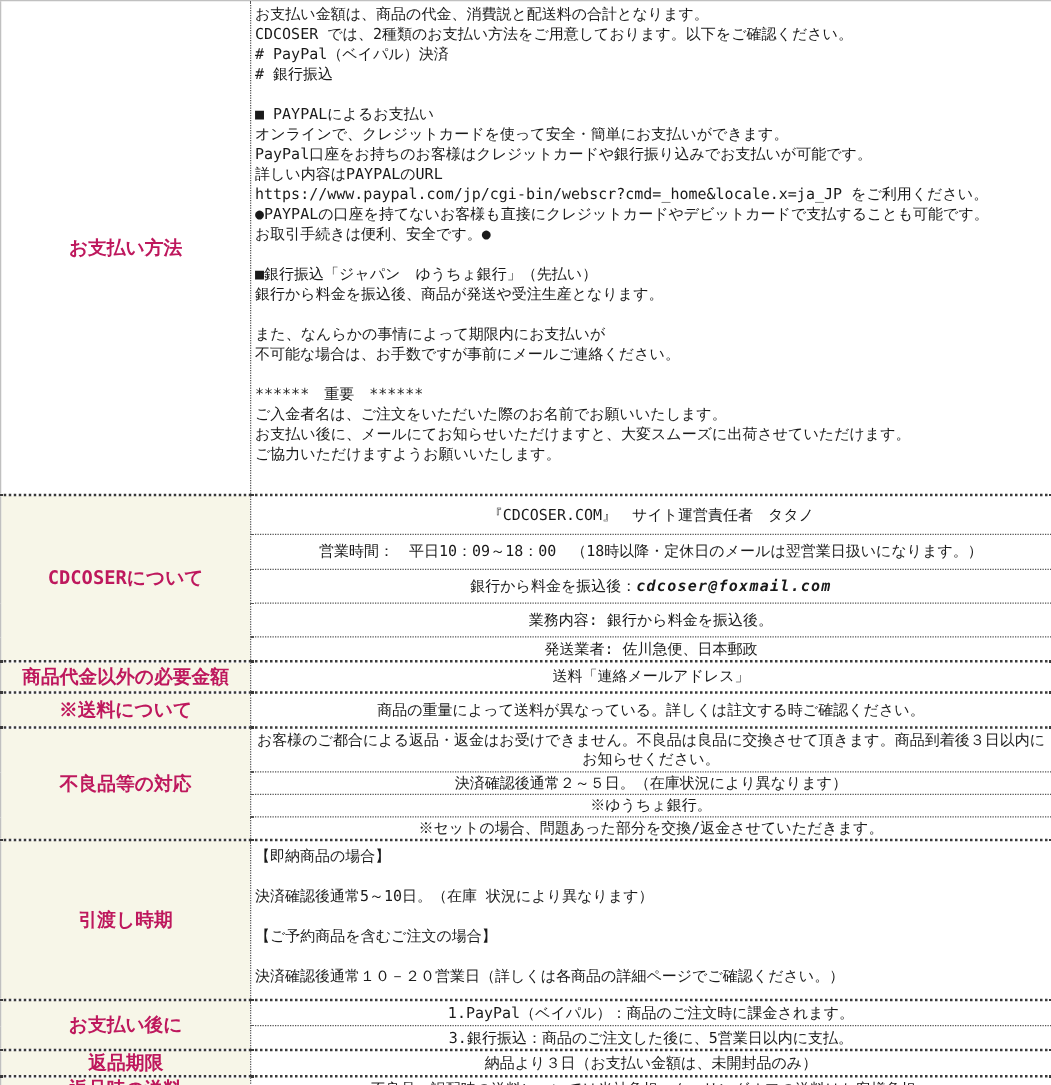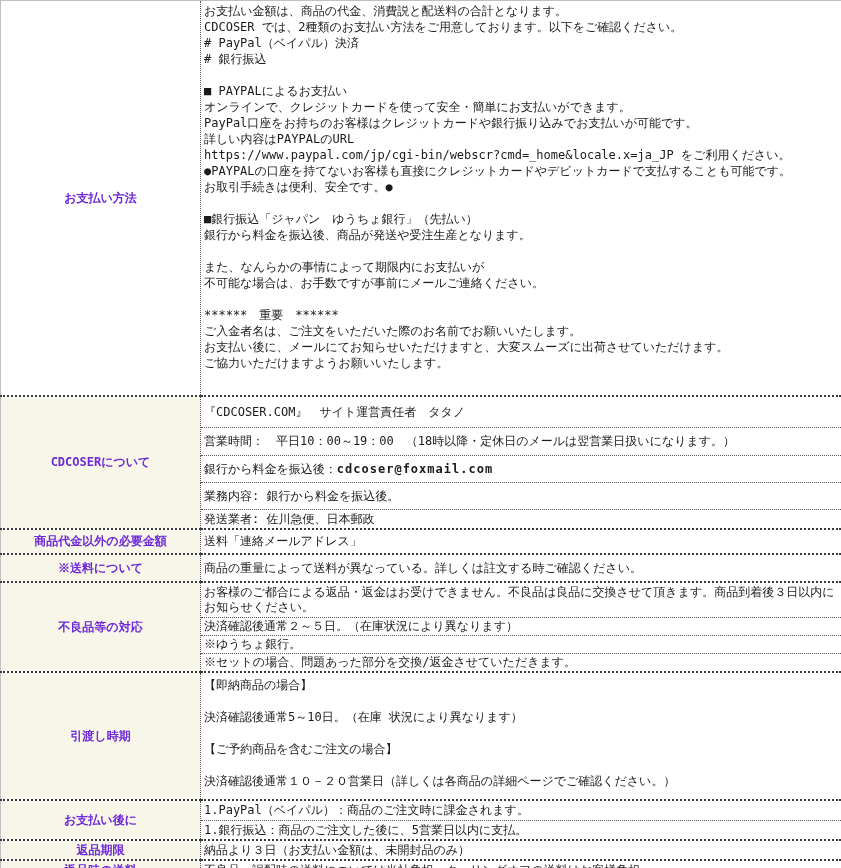--- a/index.html
+++ b/index.html
@@ -16,41 +16,42 @@
     border-left: 1px solid #c0c0c0;
     border-right: 2px solid #000000;
     border-bottom: 3px solid #000000;
   }
   th, td { border: 1px dotted #555555; overflow: hidden; }
   tr.major > th, tr.major > td { border-top: 2px dotted #3a3a3a; }
   tr.first > th, tr.first > td { border-top: 1px solid #c0c0c0; margin-top: 38px; }
   th.hdr {
     width: 198px;
     background: #f7f6e8;
-    color: #6d28d9;
+    color: #be185d;
     font-weight: bold;
-    font-size: 12px;
+    font-size: 15px;
     text-align: center;
     vertical-align: middle;
     padding: 0 16px;
   }
   th.hdr-white { background: #ffffff; }
   td.cell {
     vertical-align: middle;
     padding: 1px 3px;
     line-height: 15px;
     white-space: pre-line;
+    text-align: center;
   }
   td.block {
     vertical-align: top;
     padding: 2px 3px;
     line-height: 16px;
     white-space: pre-line;
   }
-  td .email { font-weight: bold; letter-spacing: 1px; }
+  td .email { font-weight: bold; letter-spacing: 1px; font-style: italic; }
 </style>
 </head>
 <body>
 
 <table class="shop-info">
   <colgroup>
       <col style="width:200px">
       <col style="width:641px">
     </colgroup>
   <tbody>
@@ -80,21 +81,21 @@
 ご入金者名は、ご注文をいただいた際のお名前でお願いいたします。
 お支払い後に、メールにてお知らせいただけますと、大変スムーズに出荷させていただけます。
 ご協力いただけますようお願いいたします。</td>
     </tr>
 
     <tr class="major">
       <th class="hdr" rowspan="5">CDCOSERについて</th>
       <td class="cell" style="height:28px">『CDCOSER.COM』　サイト運営責任者　タタノ</td>
     </tr>
     <tr>
-      <td class="cell" style="height:25px">営業時間：　平日10：00～19：00　（18時以降・定休日のメールは翌営業日扱いになります。）</td>
+      <td class="cell" style="height:25px">営業時間：　平日10：09～18：00　（18時以降・定休日のメールは翌営業日扱いになります。）</td>
     </tr>
     <tr>
       <td class="cell" style="height:24px"><span>銀行から料金を振込後：</span><span class="email">cdcoser@foxmail.com</span></td>
     </tr>
     <tr>
       <td class="cell" style="height:24px">業務内容: 銀行から料金を振込後。</td>
     </tr>
     <tr>
       <td class="cell" style="height:16px">発送業者: 佐川急便、日本郵政</td>
     </tr>
@@ -132,21 +133,21 @@
 【ご予約商品を含むご注文の場合】
 
 決済確認後通常１０－２０営業日（詳しくは各商品の詳細ページでご確認ください。）</td>
     </tr>
 
     <tr class="major">
       <th class="hdr" rowspan="2">お支払い後に</th>
       <td class="cell" style="height:17px">1.PayPal（ベイパル）：商品のご注文時に課金されます。</td>
     </tr>
     <tr>
-      <td class="cell" style="height:16px">1.銀行振込：商品のご注文した後に、5営業日以内に支払。</td>
+      <td class="cell" style="height:16px">3.銀行振込：商品のご注文した後に、5営業日以内に支払。</td>
     </tr>
 
     <tr class="major">
       <th class="hdr" style="height:18px">返品期限</th>
       <td class="cell">納品より３日（お支払い金額は、未開封品のみ）</td>
     </tr>
 
     <tr class="major">
       <th class="hdr" style="height:19px">返品時の送料</th>
       <td class="cell">不良品、誤配時の送料については当社負担。クーリングオフの送料はお客様負担。</td>

